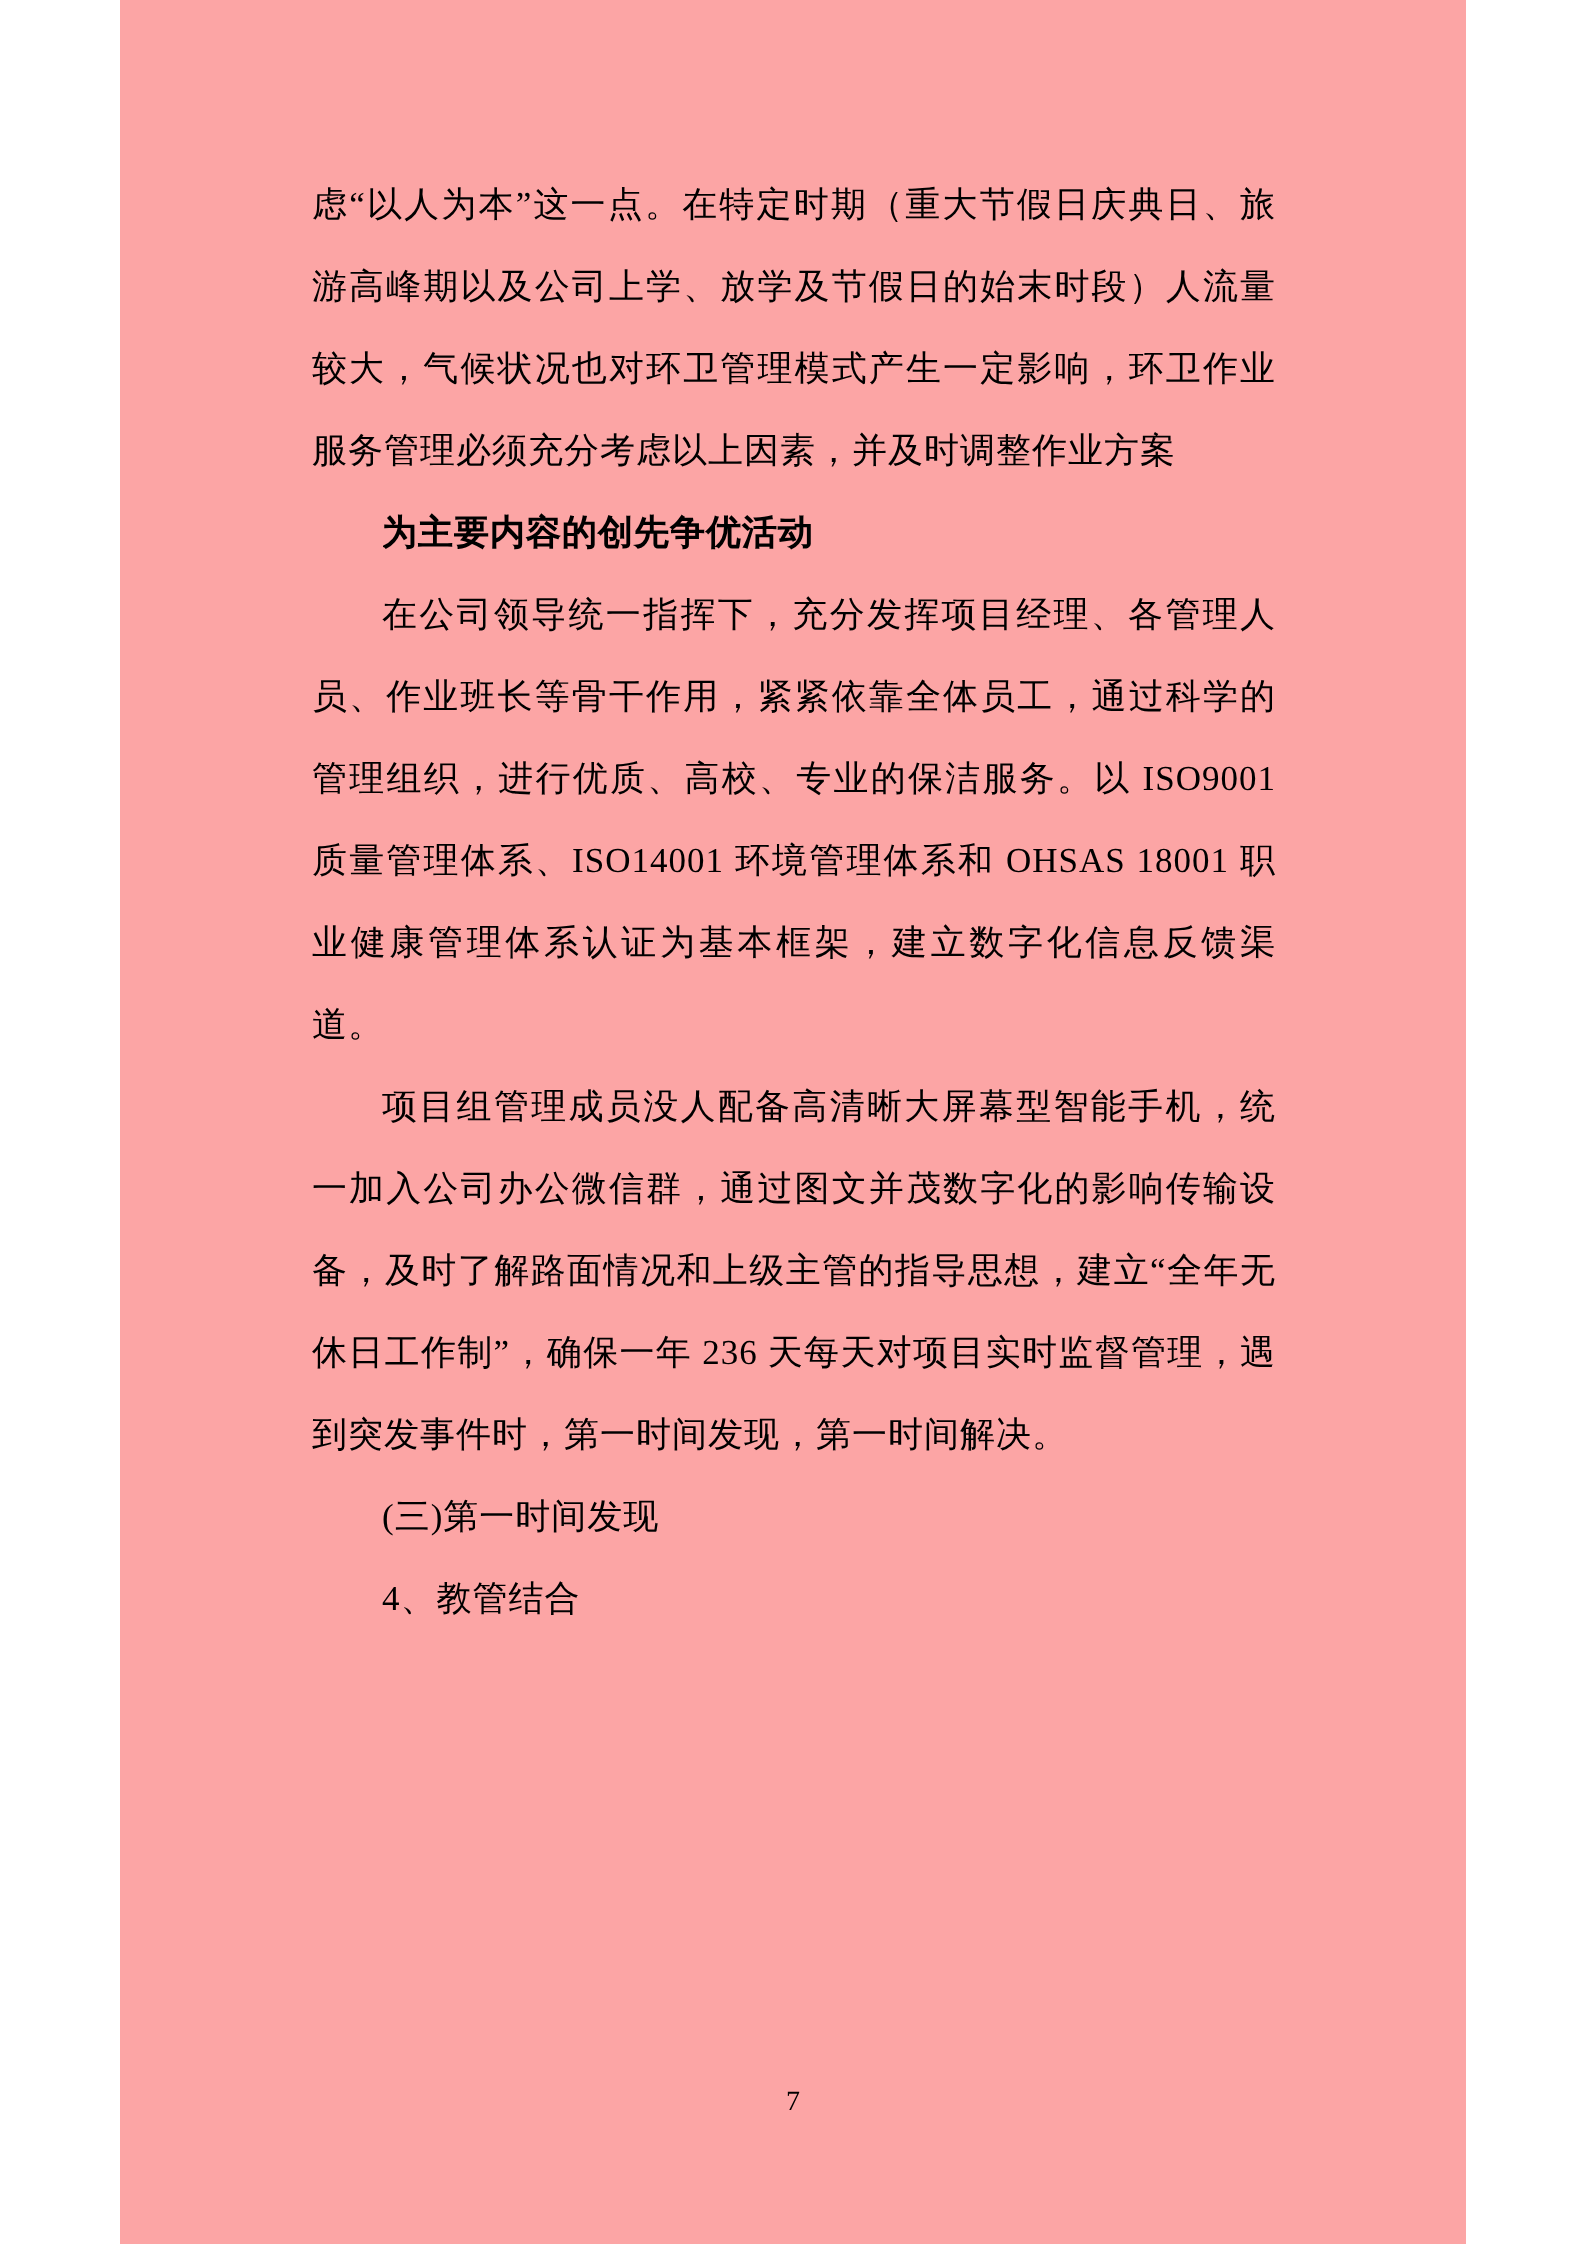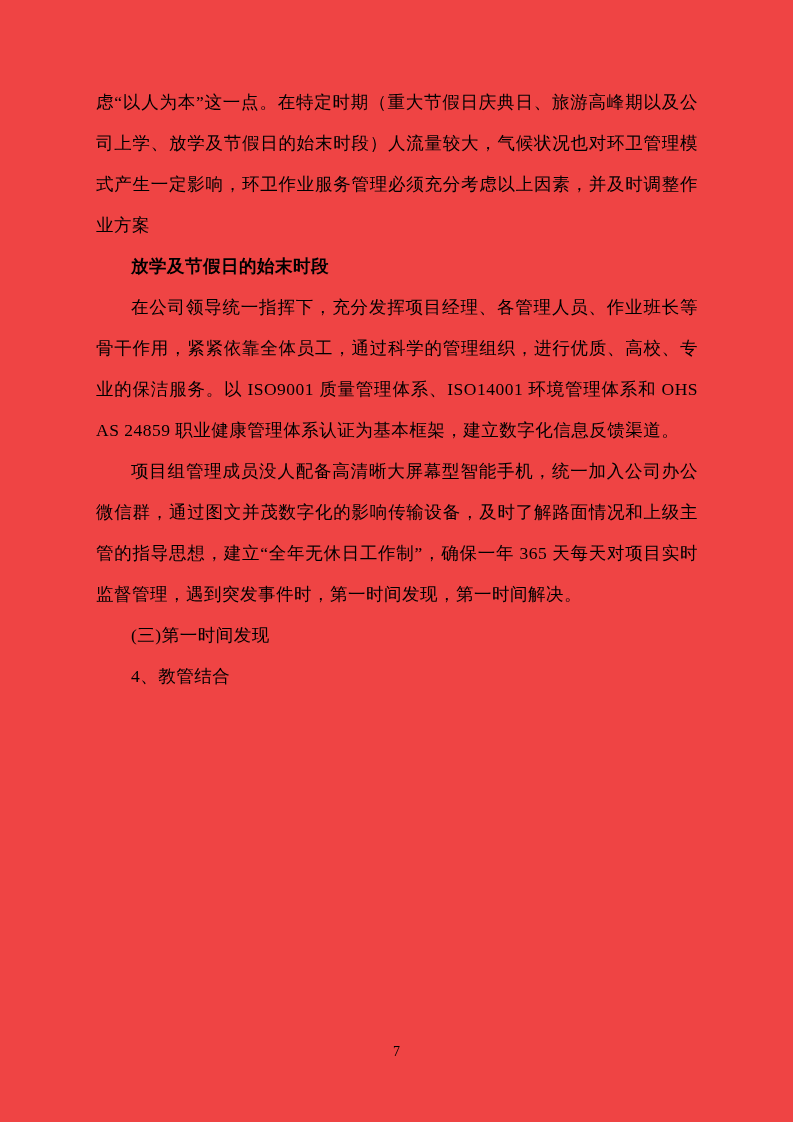--- a/index.html
+++ b/index.html
@@ -2,24 +2,24 @@
 <html><head>
 <meta charset="utf-8">
 <style>
   html, body {
     margin: 0;
     padding: 0;
     background: #ffffff;
   }
   .page {
     position: relative;
-    width: 793px;
+    width: 673px;
     height: 1122px;
     margin: 0 auto;
-    background: #ef4444;
+    background: #fca5a5;
     font-family: "Liberation Serif", "DejaVu Serif", serif;
     color: #000000;
     box-sizing: border-box;
     overflow: hidden;
     text-decoration: underline;
   }
   .doc-body {
     position: absolute;
     top: 82px;
     left: 96px;
@@ -57,20 +57,20 @@
     color: #000000;
     font-family: "Liberation Serif", "DejaVu Serif", serif;
   }
 </style>
 </head>
 <body>
 
 <div class="page">
   <div class="doc-body" id="doc-body">
       <p class="body-noindent">虑“以人为本”这一点。在特定时期（重大节假日庆典日、旅游高峰期以及公司上学、放学及节假日的始末时段）人流量较大，气候状况也对环卫管理模式产生一定影响，环卫作业服务管理必须充分考虑以上因素，并及时调整作业方案</p>
-      <p class="heading-bold">放学及节假日的始末时段</p>
-      <p class="body">在公司领导统一指挥下，充分发挥项目经理、各管理人员、作业班长等骨干作用，紧紧依靠全体员工，通过科学的管理组织，进行优质、高校、专业的保洁服务。以 ISO9001 质量管理体系、ISO14001 环境管理体系和 OHSAS 24859 职业健康管理体系认证为基本框架，建立数字化信息反馈渠道。</p>
-      <p class="body">项目组管理成员没人配备高清晰大屏幕型智能手机，统一加入公司办公微信群，通过图文并茂数字化的影响传输设备，及时了解路面情况和上级主管的指导思想，建立“全年无休日工作制”，确保一年 365 天每天对项目实时监督管理，遇到突发事件时，第一时间发现，第一时间解决。</p>
+      <p class="heading-bold">为主要内容的创先争优活动</p>
+      <p class="body">在公司领导统一指挥下，充分发挥项目经理、各管理人员、作业班长等骨干作用，紧紧依靠全体员工，通过科学的管理组织，进行优质、高校、专业的保洁服务。以 ISO9001 质量管理体系、ISO14001 环境管理体系和 OHSAS 18001 职业健康管理体系认证为基本框架，建立数字化信息反馈渠道。</p>
+      <p class="body">项目组管理成员没人配备高清晰大屏幕型智能手机，统一加入公司办公微信群，通过图文并茂数字化的影响传输设备，及时了解路面情况和上级主管的指导思想，建立“全年无休日工作制”，确保一年 236 天每天对项目实时监督管理，遇到突发事件时，第一时间发现，第一时间解决。</p>
       <p class="heading">(三)第一时间发现</p>
       <p class="heading">4、教管结合</p>
     </div>
   <div class="page-number">7</div>
 </div>
 
 </body></html>

